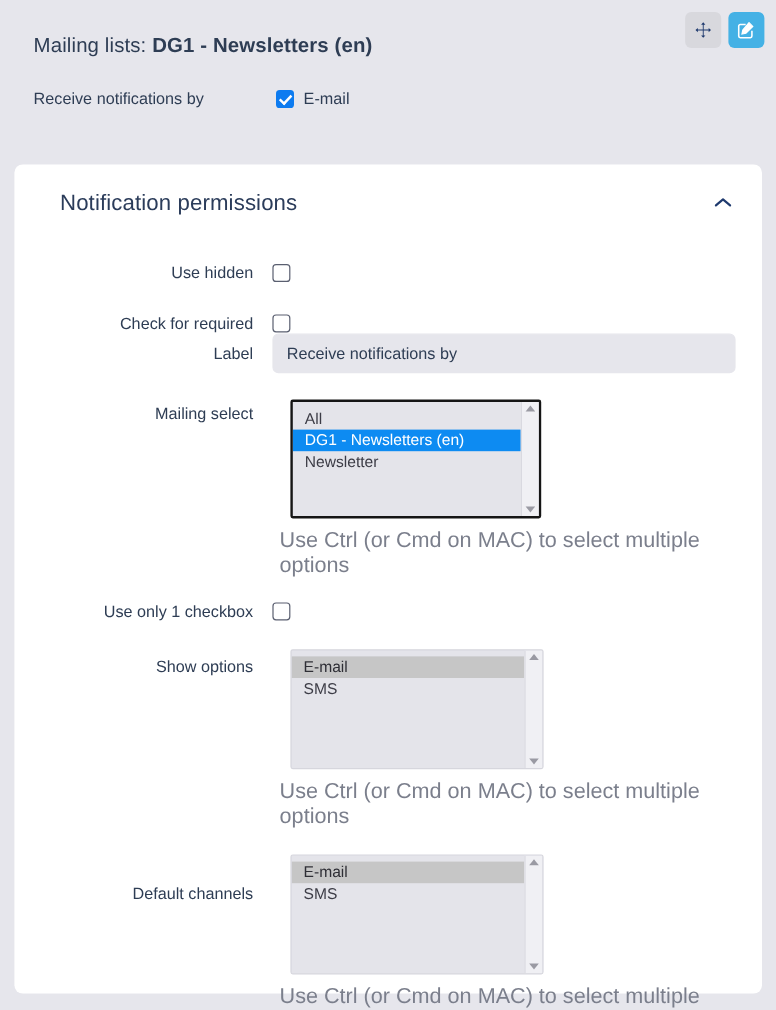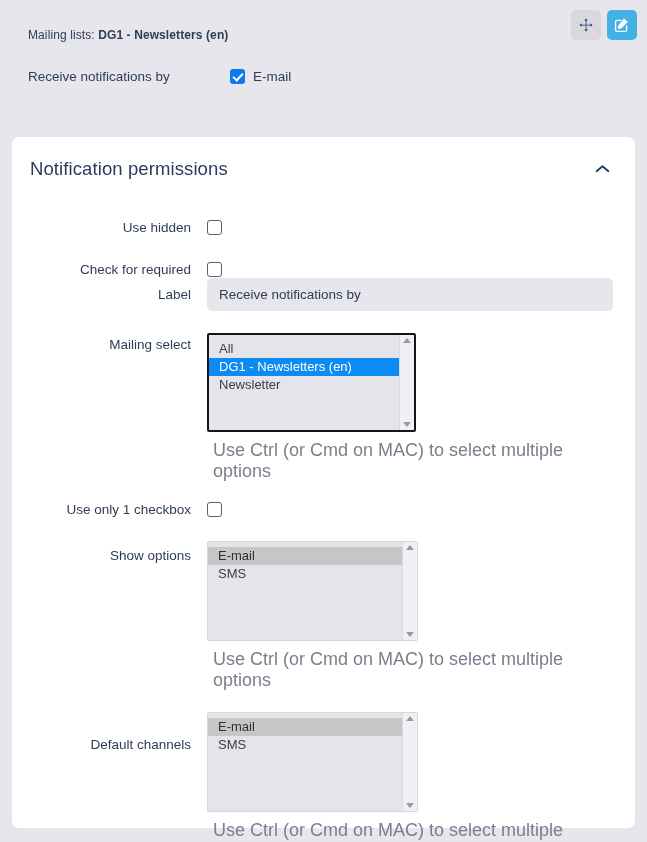--- a/index.html
+++ b/index.html
@@ -41,21 +41,21 @@
   .tool-btn.edit { background: #44b1e5; }
 
   
   .top-block {
     position: absolute;
     top: 0; left: 0;
     width: 647px;
     padding: 28px 20px 0 28px;
   }
   .ml-line {
-    font-size: 12px;
+    font-size: 17px;
     color: #2e3d54;
     letter-spacing: .1px;
   }
   .ml-line .ml-label { font-weight: 400; }
   .ml-line .ml-value { font-weight: 700; }
 
   .receive-row {
     display: flex;
     align-items: center;
     margin-top: 27px;
@@ -95,20 +95,21 @@
 
   
   .card {
     position: absolute;
     top: 137px;
     left: 12px;
     width: 623px;
     height: 691px;
     background: #ffffff;
     border-radius: 7px;
+    padding-left: 20px;
   }
   .card-header {
     display: flex;
     align-items: center;
     justify-content: space-between;
     padding: 21px 22px 0 18px;
   }
   .card-title {
     font-size: 18.5px;
     color: #2b3c5a;
@@ -164,20 +165,21 @@
     padding: 0 11px;
     outline: none;
   }
 
   
   .selectbox {
     position: relative;
     background: #e4e4ea;
     overflow: hidden;
     display: flex;
+    margin-left: 15px;
   }
   .selectbox.focused {
     border: 2px solid #151515;
     border-radius: 2px;
   }
   .selectbox.plain {
     border: 1px solid #d6d6dd;
     border-radius: 2px;
   }
   .sb-options {

